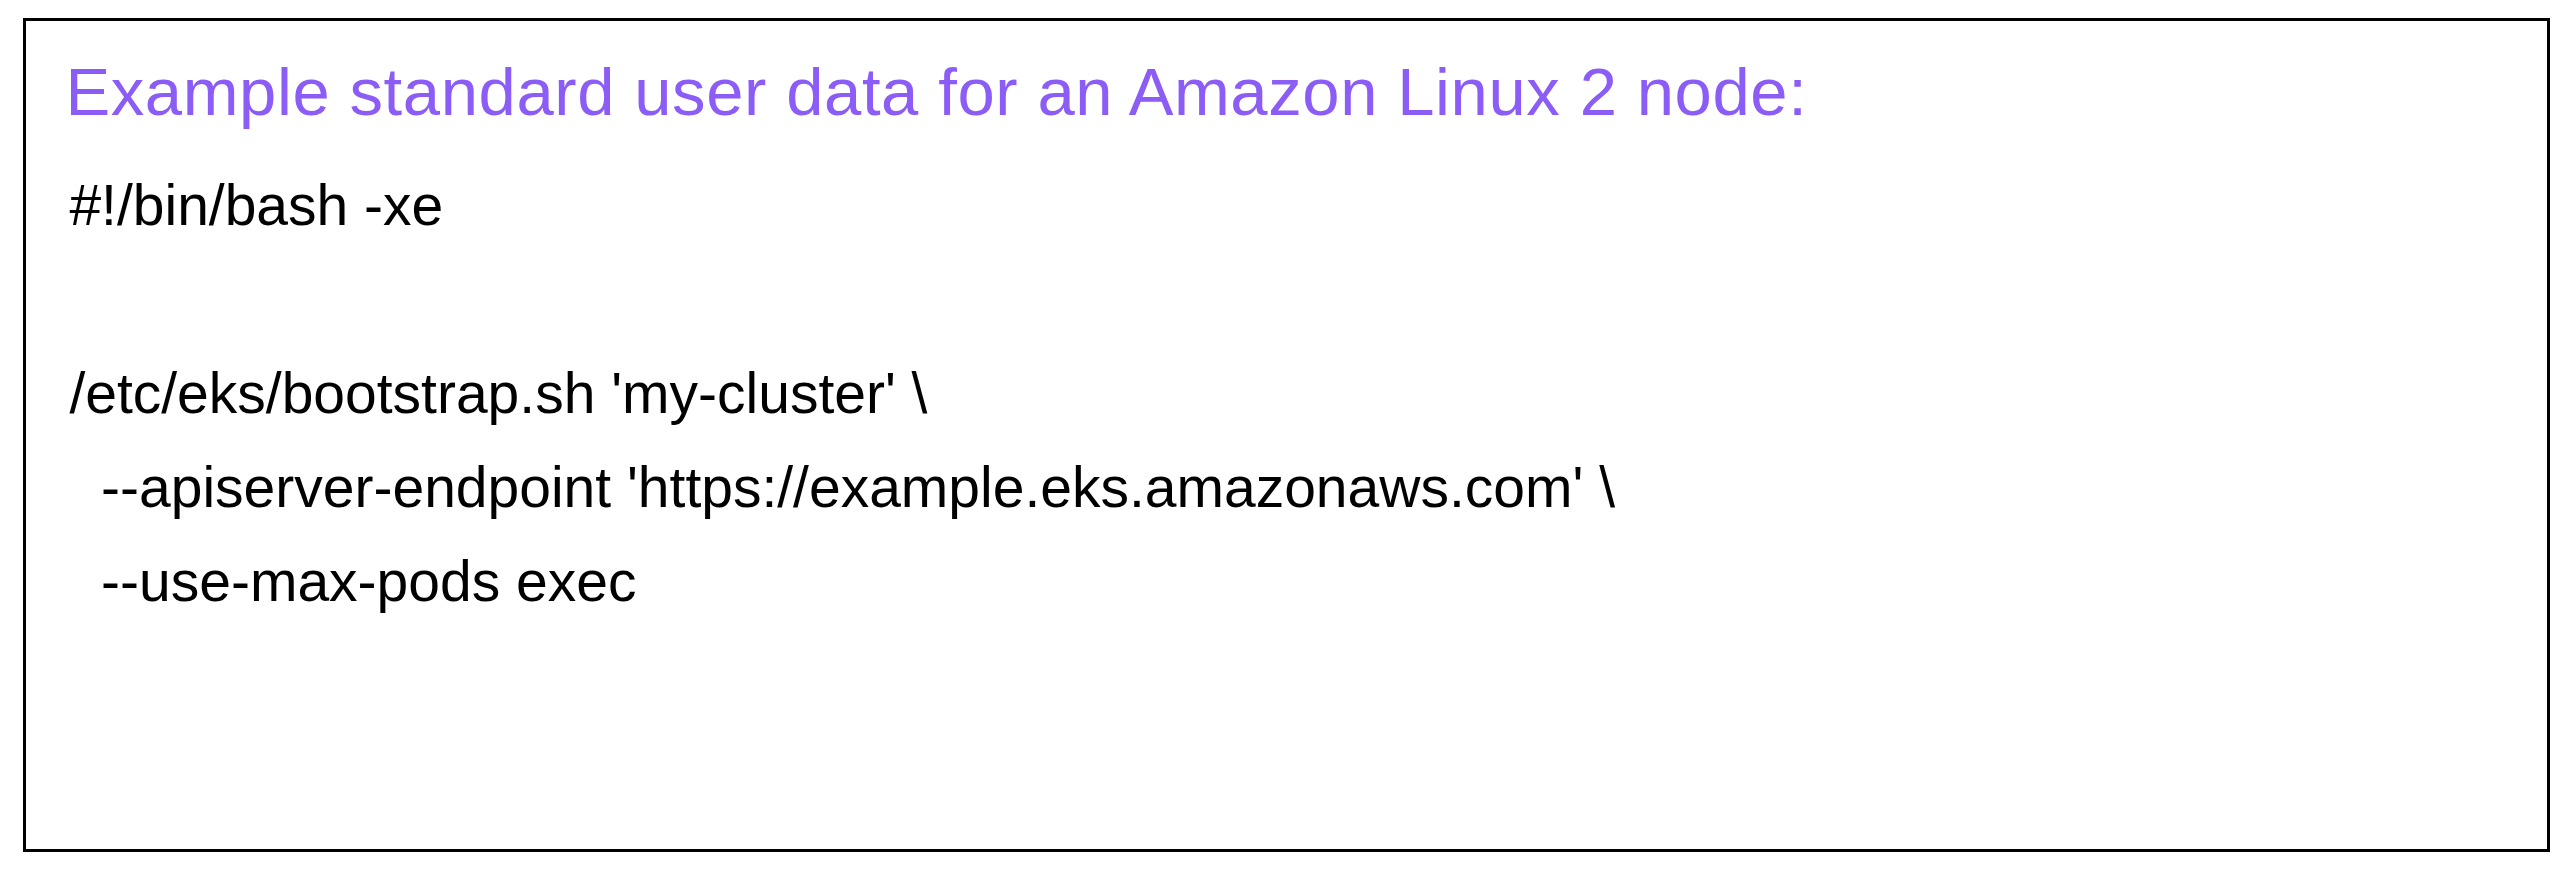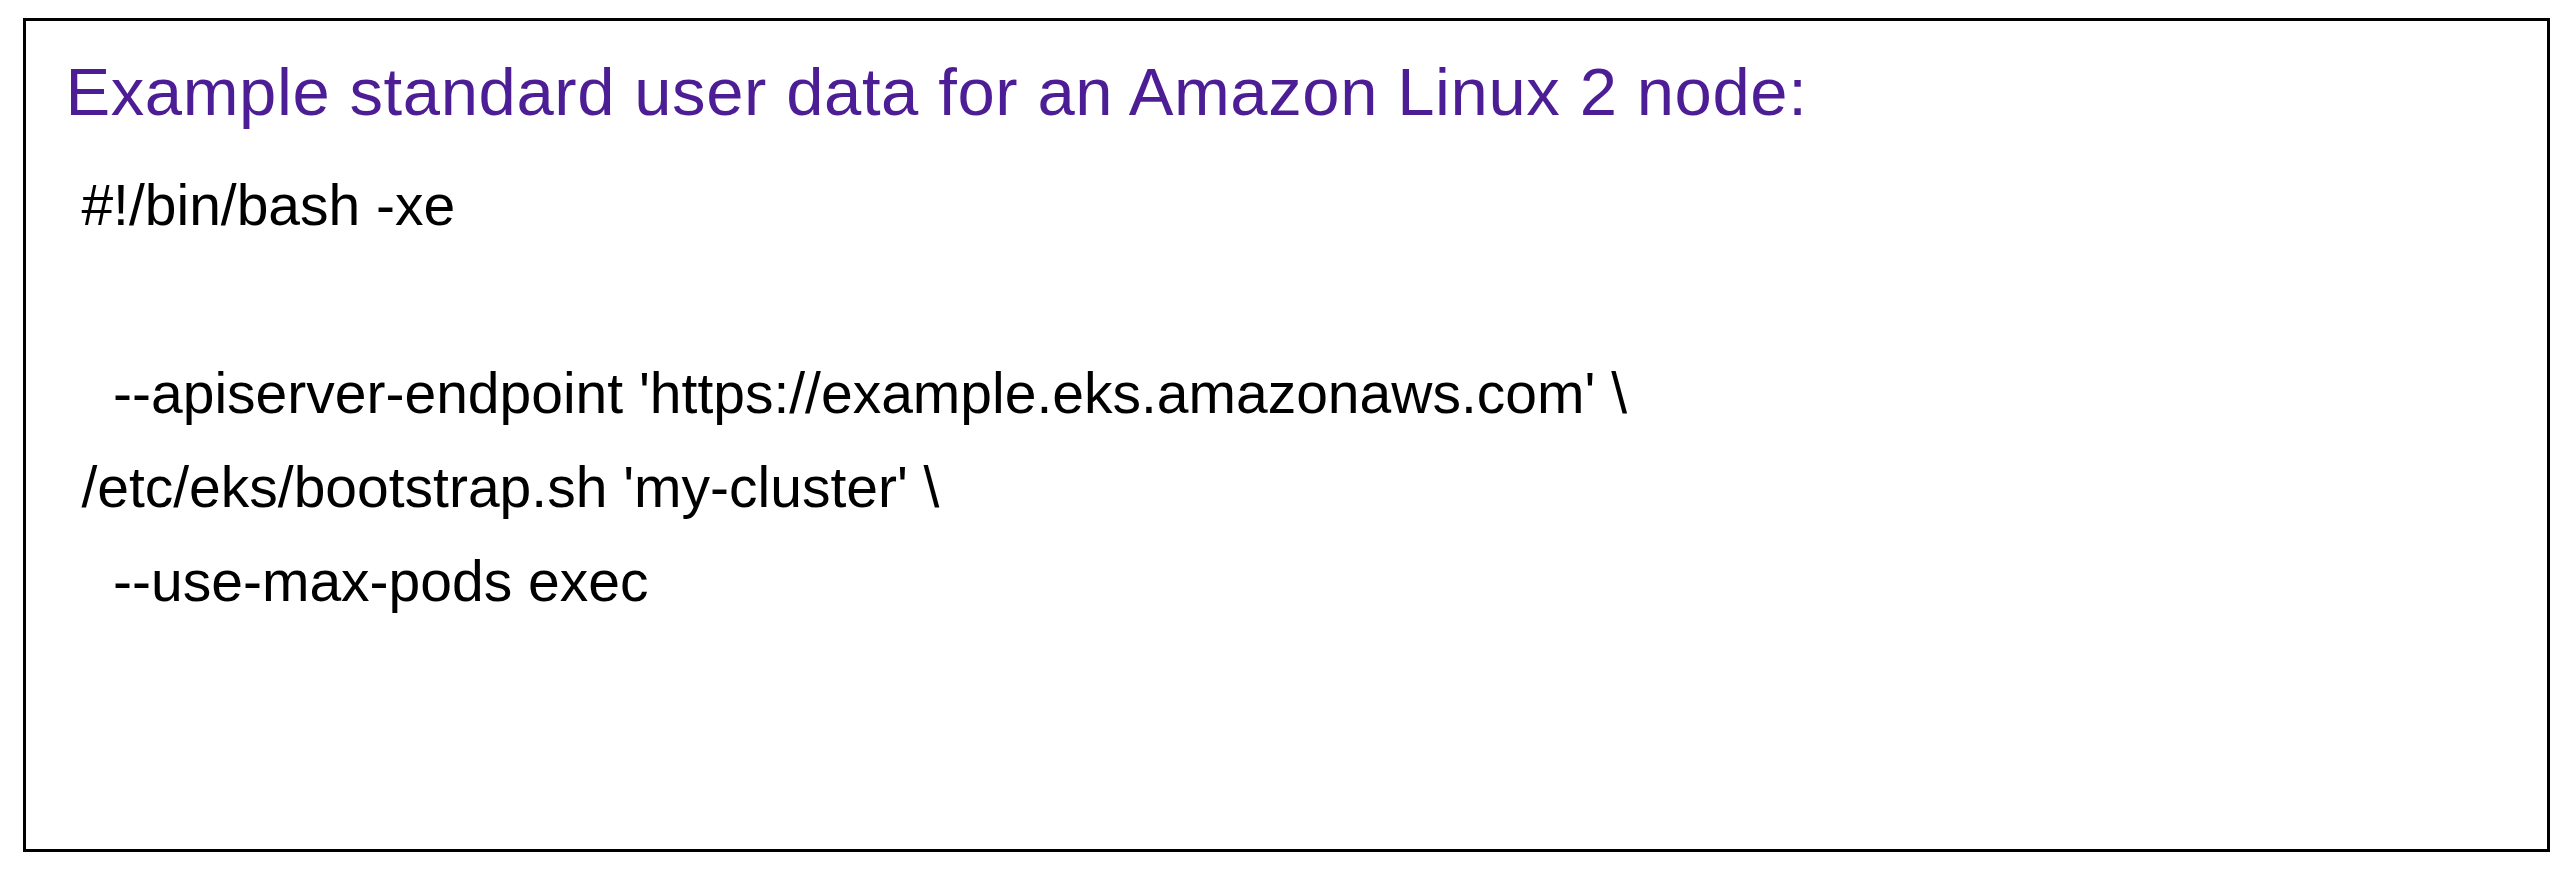--- a/index.html
+++ b/index.html
@@ -25,26 +25,26 @@
     box-sizing: border-box;
     background: #ffffff;
     padding: 23px 37px 0 39px;
     overflow: hidden;
   }
   .panel-title {
     font-size: 67px;
     line-height: 95px;
     font-weight: 400;
     letter-spacing: 0.6px;
-    color: #4c1d95;
+    color: #8b5cf6;
     white-space: pre;
     margin: 0 0 19px 0;
   }
   .code-block {
-    margin: 16px;
+    margin: 4px;
     padding: 0;
   }
   .code-line {
     font-size: 57px;
     line-height: 94px;
     min-height: 94px;
     font-weight: 400;
     color: #000000;
     white-space: pre;
     letter-spacing: 0px;
@@ -52,18 +52,18 @@
 </style>
 </head>
 <body>
 
 <div class="panel">
   <div class="panel-title">Example standard user data for an Amazon Linux 2 node:</div>
 
   <div class="code-block">
     <div class="code-line">#!/bin/bash -xe</div>
     <div class="code-line"></div>
+    <div class="code-line">/etc/eks/bootstrap.sh 'my-cluster' \</div>
     <div class="code-line">  --apiserver-endpoint 'https://example.eks.amazonaws.com' \</div>
-    <div class="code-line">/etc/eks/bootstrap.sh 'my-cluster' \</div>
     <div class="code-line">  --use-max-pods exec</div>
   </div>
 </div>
 
 
 </body></html>

